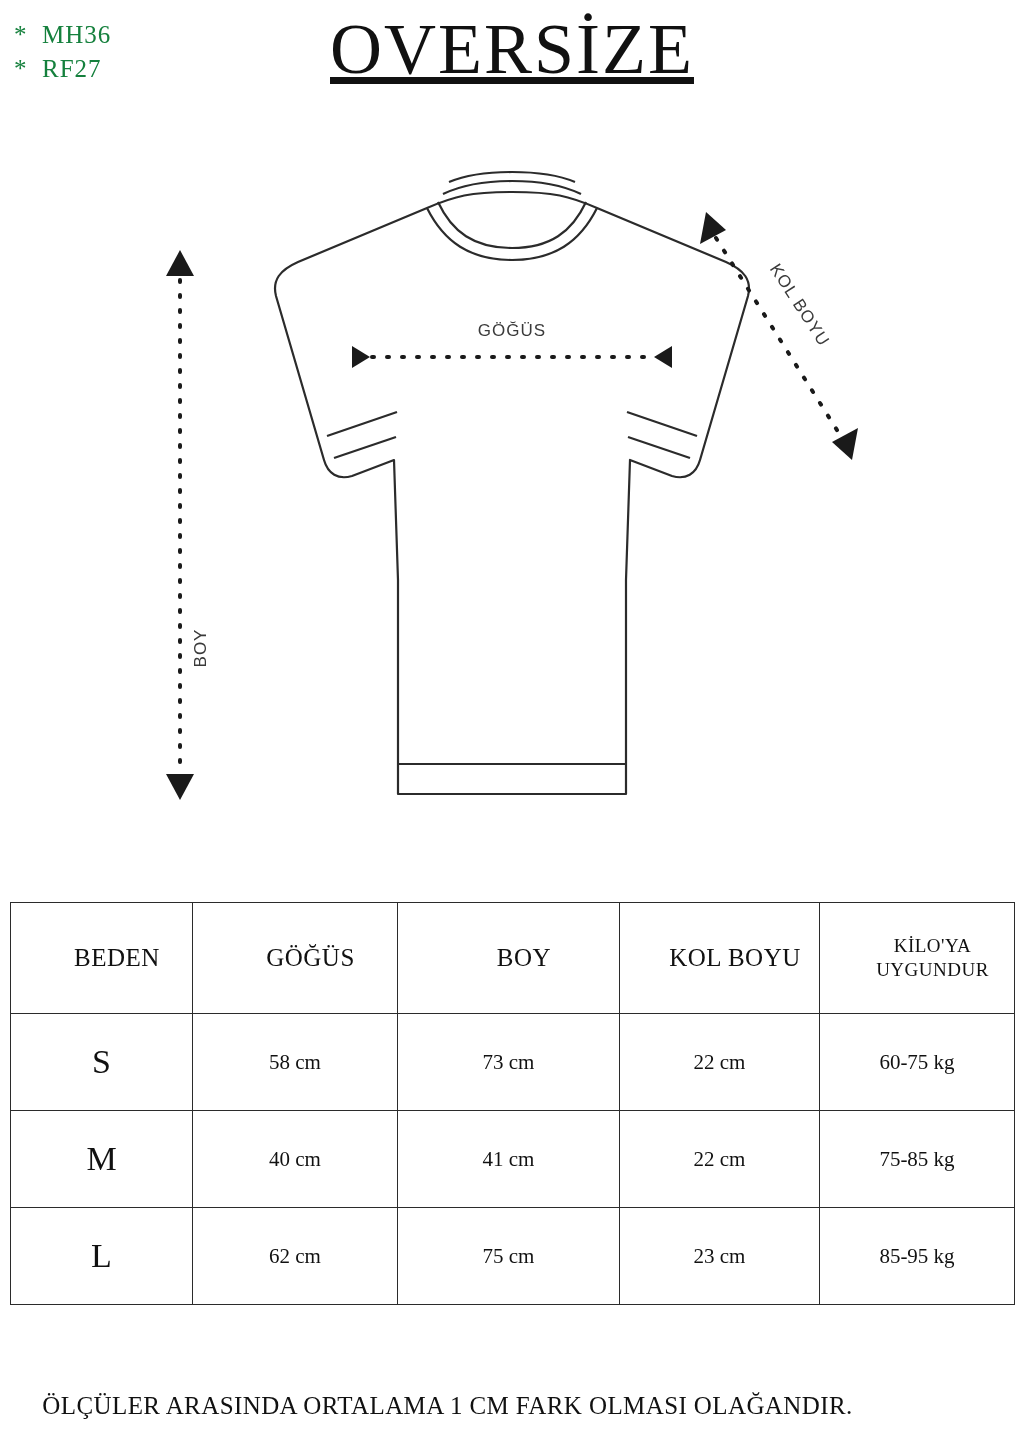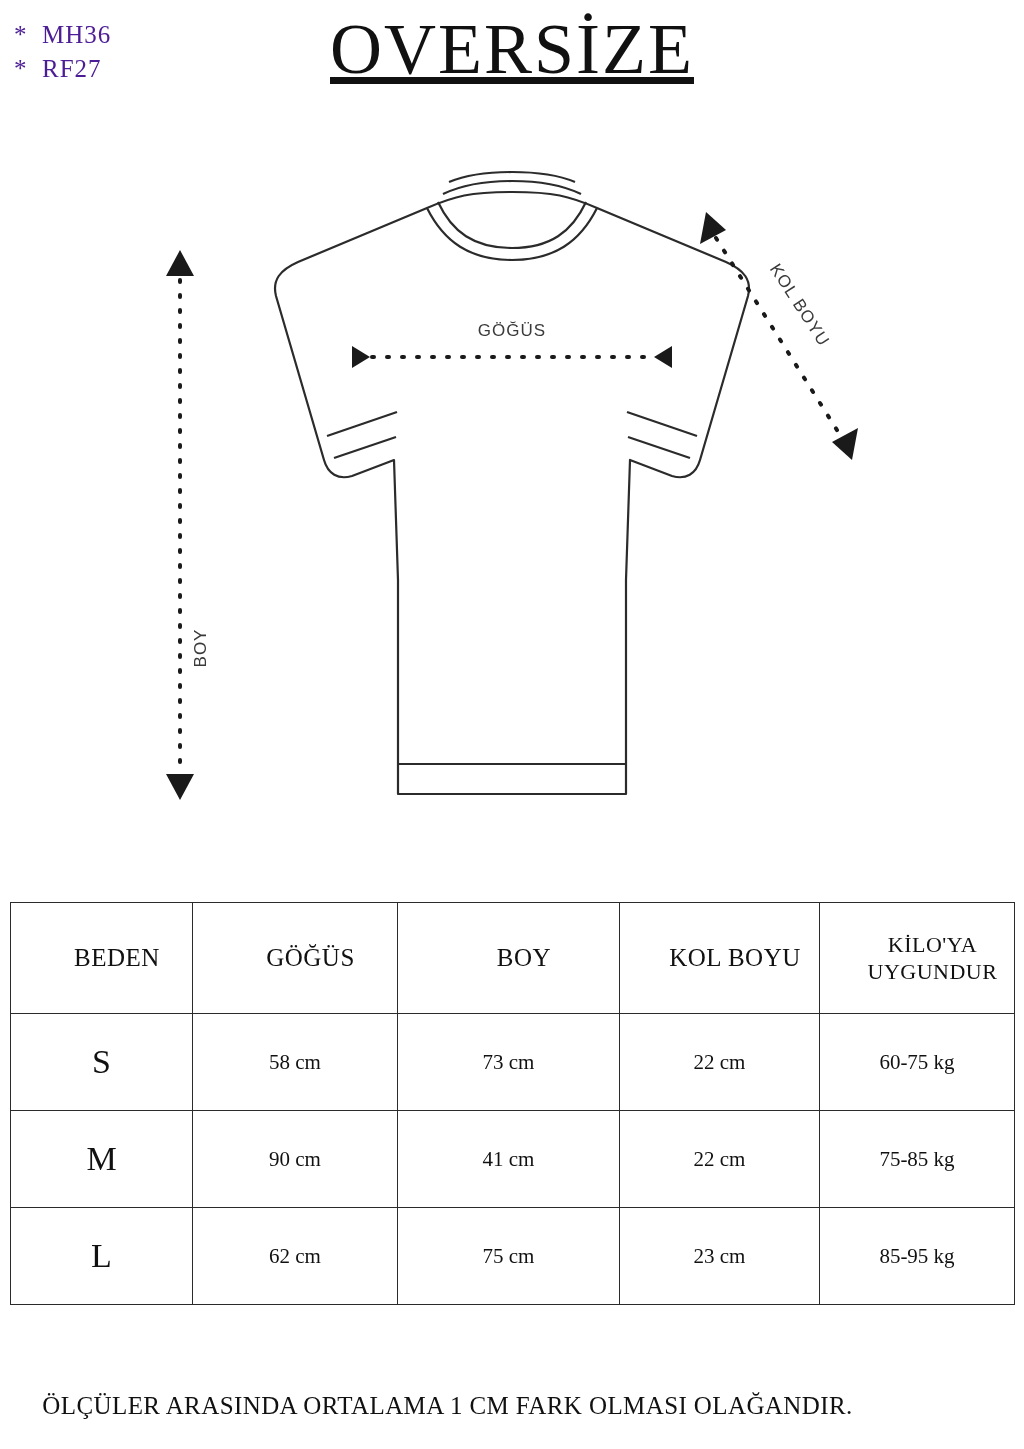--- a/index.html
+++ b/index.html
@@ -18,21 +18,21 @@
 
   
   .codes {
     position: absolute;
     top: 18px;
     left: 14px;
     font-family: "Liberation Serif", serif;
     font-size: 25px;
     line-height: 1.35;
     letter-spacing: 1px;
-    color: #4c1d95;
+    color: #15803d;
   }
   .codes div { white-space: pre; }
 
   .title {
     position: absolute;
     top: 8px;
     left: 0;
     width: 1024px;
     text-align: center;
     font-family: "Liberation Serif", serif;
@@ -70,21 +70,21 @@
     font-weight: 400;
     color: #111;
   }
   .size-table thead th {
     height: 108px;
     font-size: 25px;
     letter-spacing: 0.5px;
     padding-left: 32px;
   }
   .size-table thead th.hdr-kilo {
-    font-size: 22px;
+    font-size: 19px;
     line-height: 1.25;
   }
   .size-table tbody td {
     height: 94px;
     font-size: 21px;
   }
   .size-table tbody td.col-beden {
     font-size: 34px;
   }
   .col-1 { width: 182px; }
@@ -213,21 +213,21 @@
   <tbody>
     <tr>
       <td class="col-beden">S</td>
       <td>58 cm</td>
       <td>73 cm</td>
       <td>22  cm</td>
       <td>60-75 kg</td>
     </tr>
     <tr>
       <td class="col-beden">M</td>
-      <td>90 cm</td>
+      <td>40 cm</td>
       <td>41 cm</td>
       <td>22 cm</td>
       <td>75-85 kg</td>
     </tr>
     <tr>
       <td class="col-beden">L</td>
       <td>62 cm</td>
       <td>75 cm</td>
       <td>23 cm</td>
       <td>85-95 kg</td>

